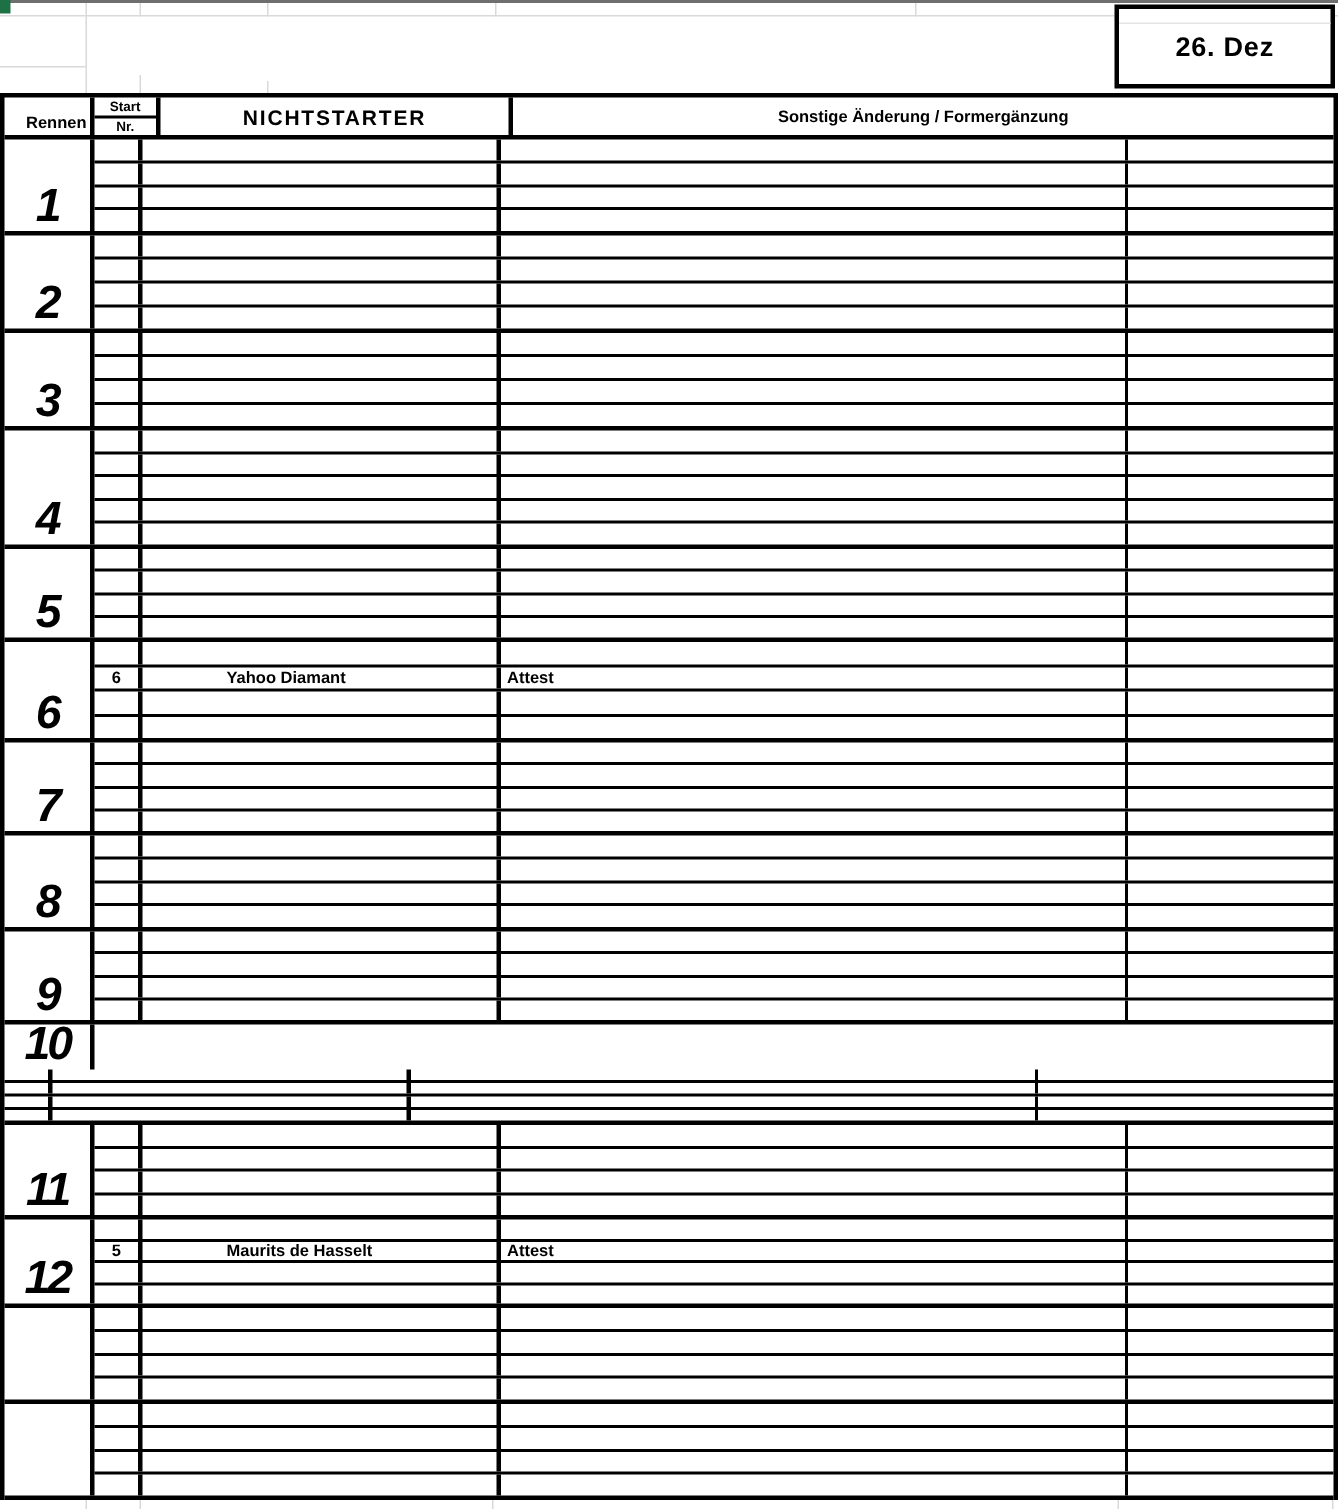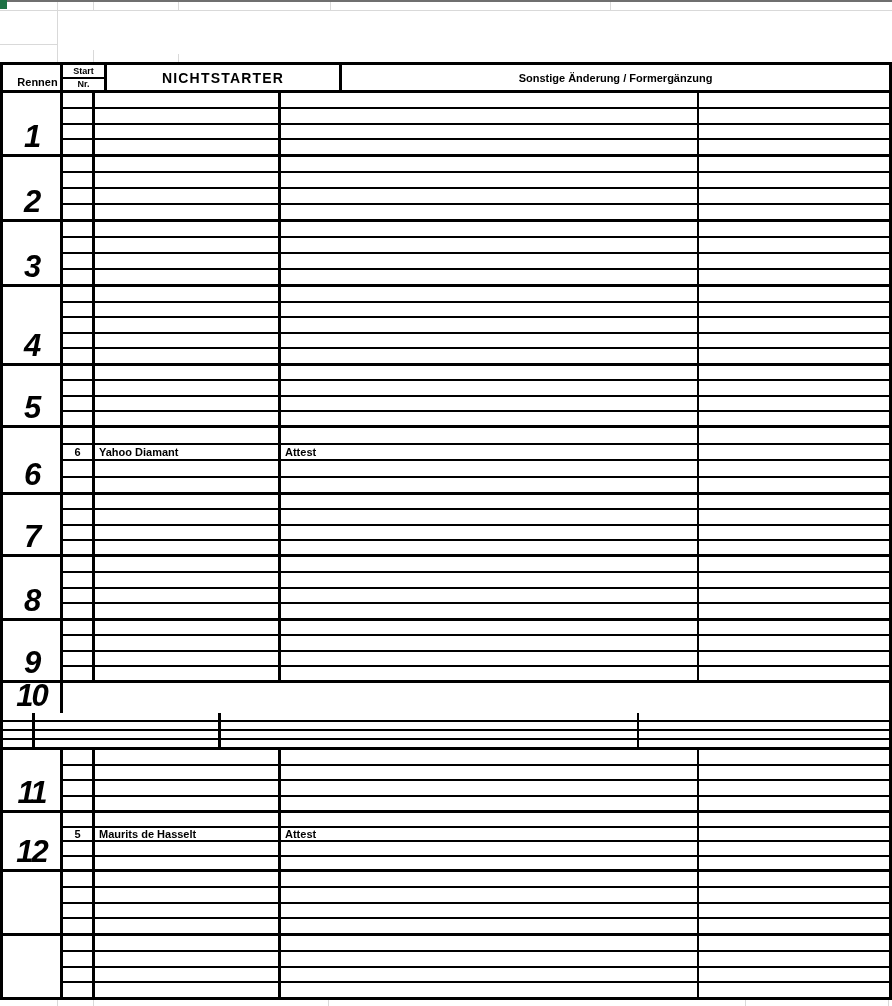--- a/index.html
+++ b/index.html
@@ -76,21 +76,21 @@
     width:60px; border-right:3px solid #000;
     display:flex; align-items:flex-end; justify-content:center;
     font-size:31px; font-weight:bold; font-style:italic;
     padding-bottom:4px; line-height:0.85; letter-spacing:-2px;
   }
   .rows { flex:1; display:flex; flex-direction:column; }
   .row { flex:1; display:flex; border-bottom:2px solid #000; }
   .row:last-child { border-bottom:none; }
   .c { display:flex; align-items:center; font-size:11px; font-weight:bold; white-space:nowrap; overflow:hidden; }
   .c-start { width:32px; border-right:3px solid #000; justify-content:center; }
-  .c-nicht { width:186px; border-right:3px solid #000; padding-left:4px; }
+  .c-nicht { width:203px; border-right:3px solid #000; padding-left:20px;margin-left:36px; }
   .c-aend  { width:418px; border-right:2px solid #000; padding-left:4px; }
   .c-extra { flex:1; }
 </style>
 </head>
 <body>
 
 <div class="stage">
 
   <div class="topline"></div>
   <div class="gl gl-h10"></div>
@@ -104,20 +104,24 @@
   <div class="gl gl-v93b"></div>
   <div class="gl gl-v178b"></div>
   <div class="gl gl-v57c"></div>
   <div class="gl gl-v93c"></div>
   <div class="gl gl-v328c"></div>
   <div class="gl gl-v745c"></div>
   <div class="gl gl-v888c"></div>
   <div class="green-marker"></div>
 
 
+  <div class="datebox">
+    <div class="inner-grid"></div>
+    <span>26. Dez</span>
+  </div>
 
   <div class="table">
     <div class="thead">
       <div class="h-rennen">Rennen</div>
       <div class="h-startnr">
         <div class="h-start">Start</div>
         <div class="h-nr">Nr.</div>
       </div>
       <div class="h-nicht">NICHTSTARTER</div>
       <div class="h-sonst">Sonstige Änderung / Formergänzung</div>

